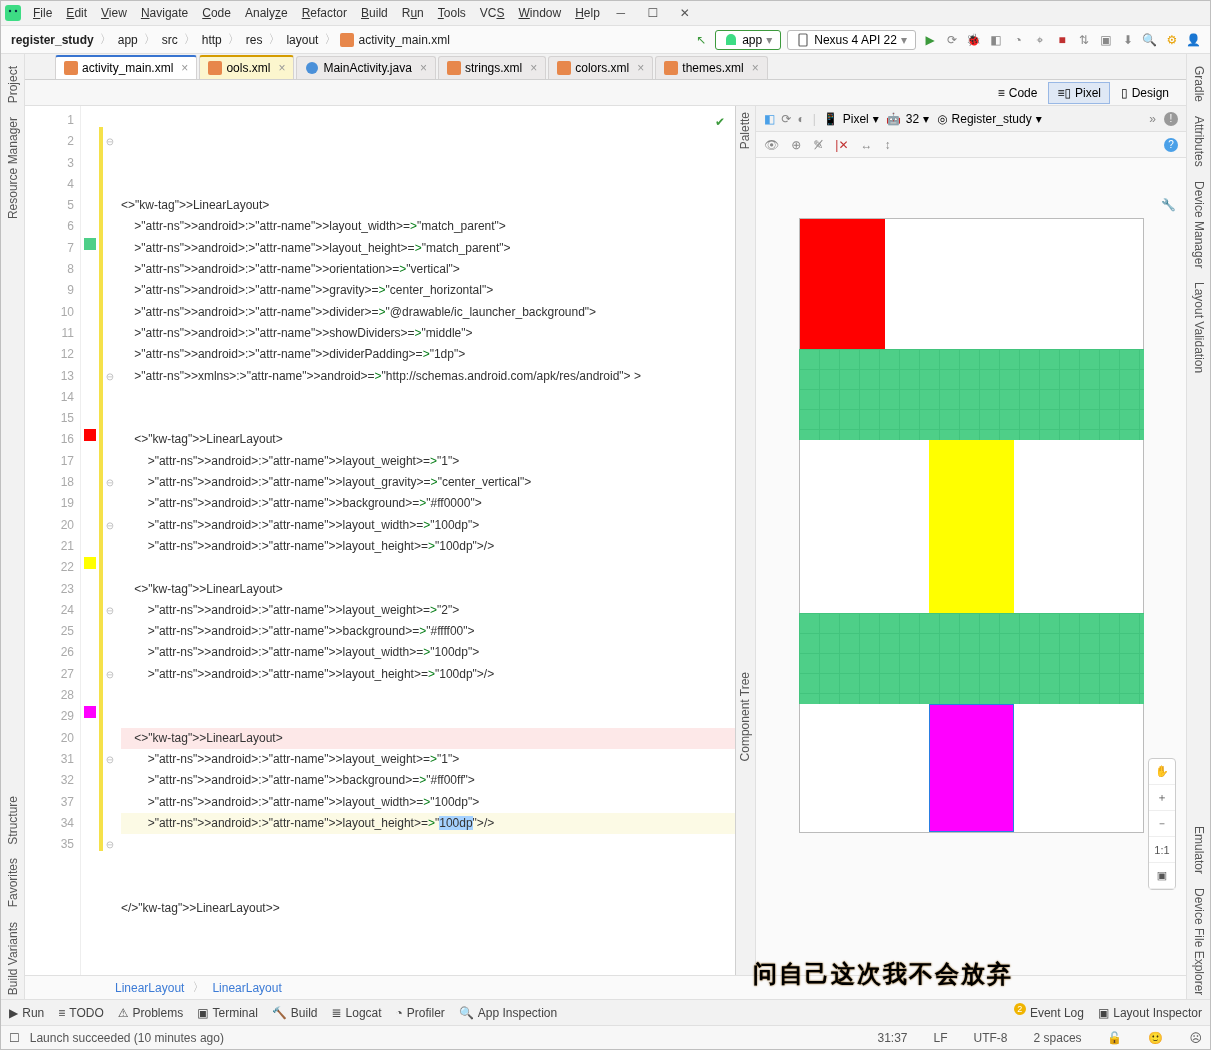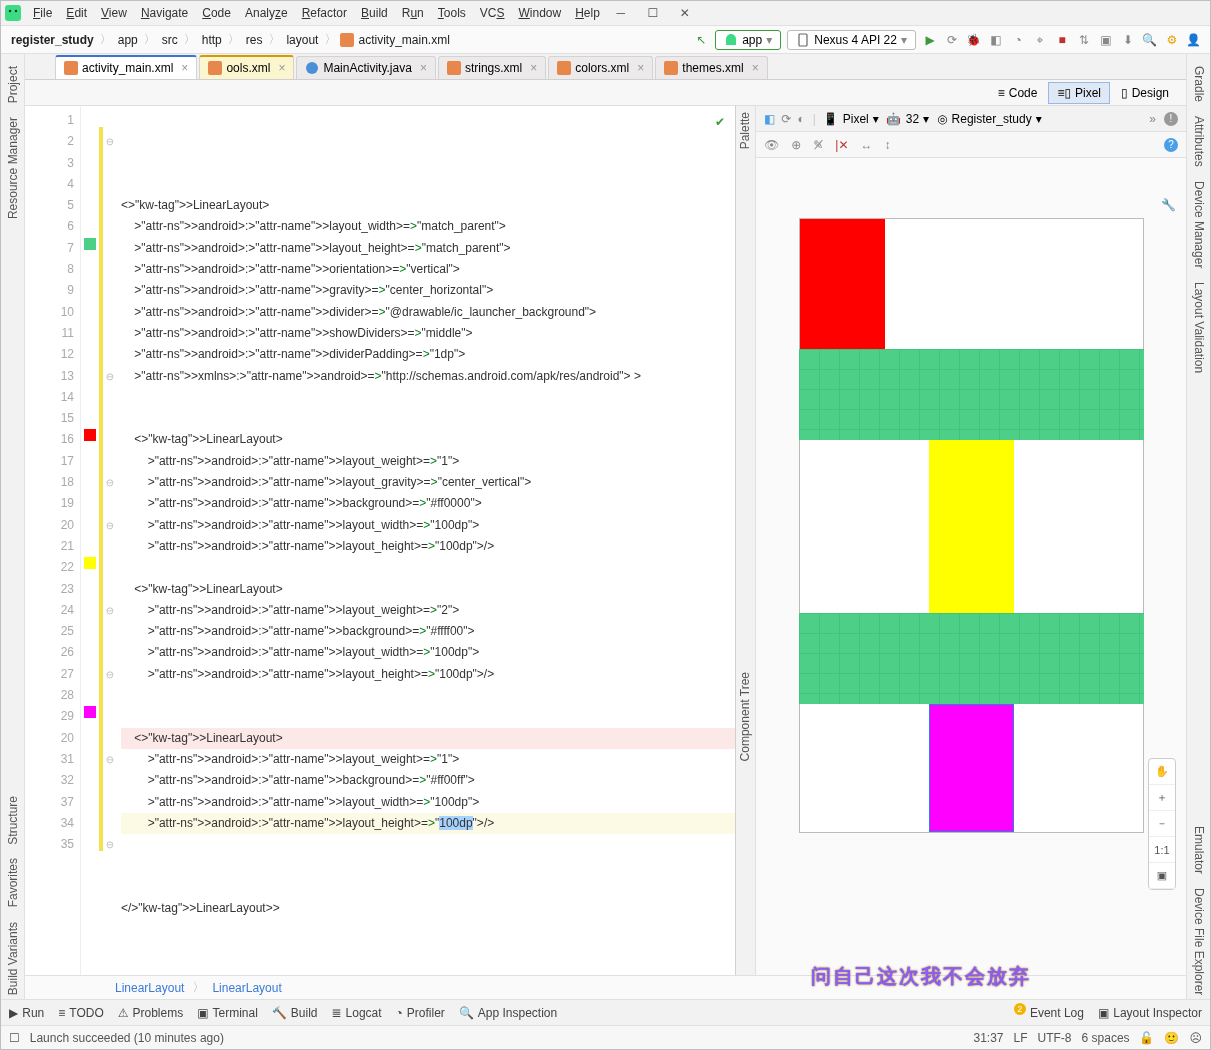--- a/index.html
+++ b/index.html
@@ -69,22 +69,22 @@
   .wrench{position:absolute;top:40px;right:10px;color:#888;}
   .side-pal{ width:20px; background:#f2f2f2;border-right:1px solid #e0e0e0;}
   .pal-label{ writing-mode:vertical-rl; transform:rotate(180deg); color:#555;font-size:11px;padding:6px 2px;display:flex;align-items:center;gap:4px;}
   .comp-tree{writing-mode:vertical-rl; transform:rotate(180deg); color:#555;font-size:11px;padding:6px 2px;position:absolute;top:560px;}
   .bottom-crumb { height:24px; border-top:1px solid #e0e0e0; display:flex;align-items:center;padding:0 90px;gap:8px;background:#fafafa;}
   .bottom-crumb span{color:#3c7bd6;}
   .tool-strip { height:26px; border-top:1px solid #e0e0e0; background:#f2f2f2;display:flex;align-items:center;padding:0 8px;gap:14px;}
   .tool-strip .tbtn{display:flex;align-items:center;gap:4px;color:#444;}
   .tool-strip .badge{ background:#f0b400;color:#fff;border-radius:50%;font-size:9px;width:12px;height:12px;display:inline-flex;align-items:center;justify-content:center;margin-left:-6px;margin-top:-8px;}
   .status-bar{ height:24px; border-top:1px solid #e0e0e0; background:#f7f7f7; display:flex;align-items:center;padding:0 8px;gap:10px;color:#555;}
-  .status-bar .right{margin-left:auto;display:flex;align-items:center;gap:10px;}
-  .watermark{ position:absolute; right:180px; bottom:60px; font-size:20px; font-weight:bold; color:#8b5cf6; text-shadow:0 0 2px #814e00; font-family:"Microsoft YaHei",sans-serif; letter-spacing:2px;}
+  .status-bar .right{margin-left:auto;display:flex;align-items:center;gap:26px;}
+  .watermark{ position:absolute; right:198px; bottom:60px; font-size:24px; font-weight:bold; color:#000000; text-shadow:0 0 2px #814e00; font-family:"Microsoft YaHei",sans-serif; letter-spacing:2px;}
   svg{display:block;}
 </style>
 </head>
 <body>
 
 <div class="window">
  <div class="titlebar">
    <svg class="logo-icon" viewBox="0 0 16 16">
         <rect width="16" height="16" fill="#3ddc84" rx="3"></rect>
         <circle cx="5" cy="6" r="1.2" fill="#073042"></circle>
@@ -498,21 +498,21 @@
    </div>
  </div>
 
  <div class="status-bar">
    <span>☐</span>
    <span>Launch succeeded (10 minutes ago)</span>
    <div class="right">
      <span>31:37</span>
      <span>LF</span>
      <span>UTF-8</span>
-     <span>6 spaces</span>
+     <span>2 spaces</span>
      <span>🔓</span>
      <span>🙂</span>
      <span>☹</span>
    </div>
  </div>
 </div>
 
 <div class="watermark">问自己这次我不会放弃</div>
 
 </body></html>

